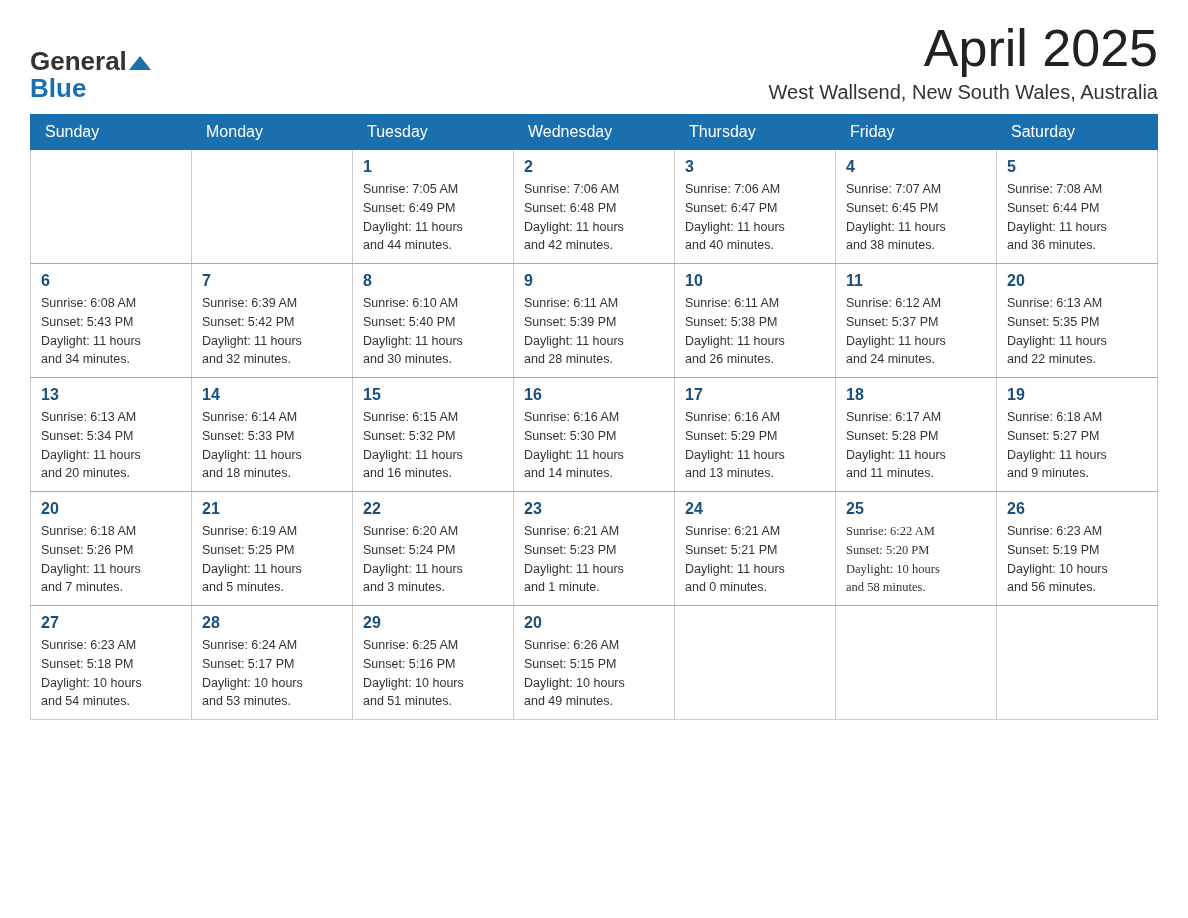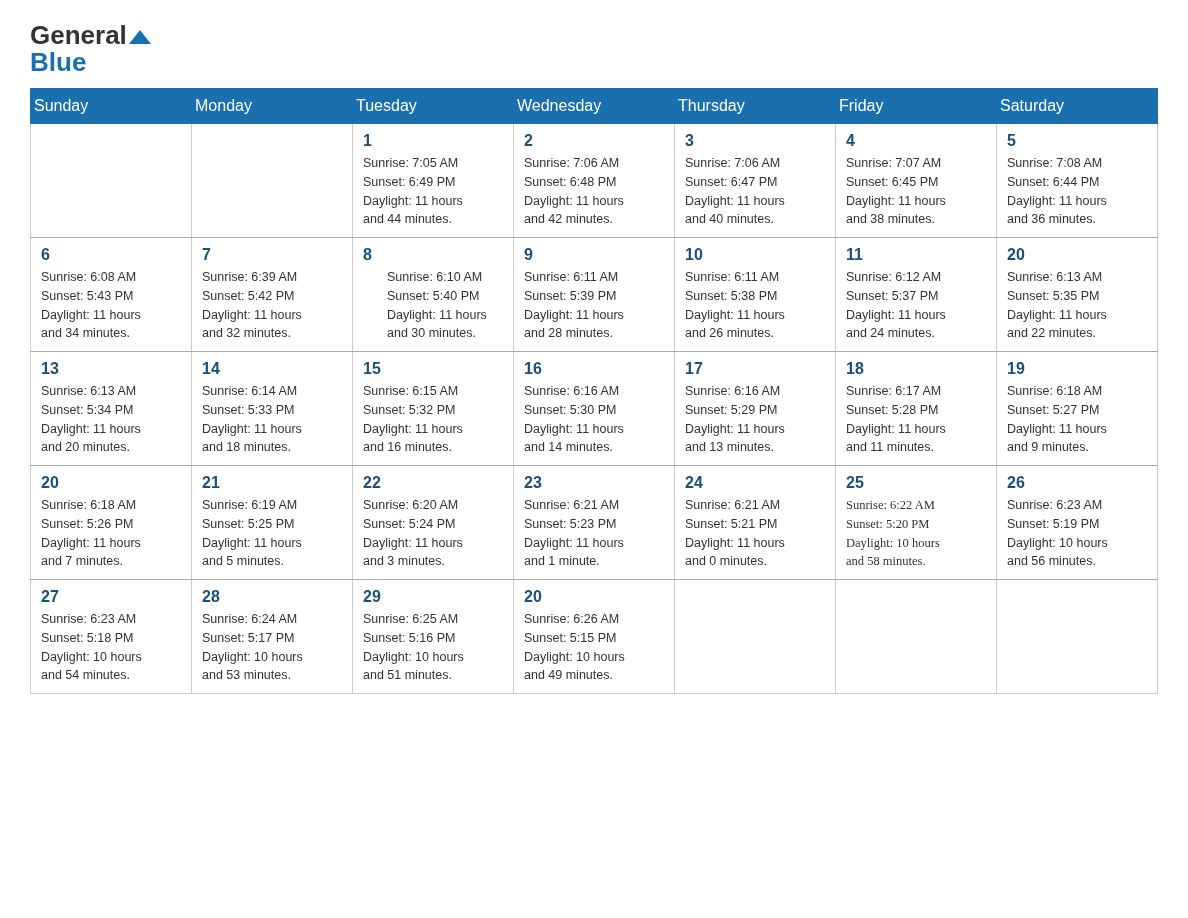--- a/index.html
+++ b/index.html
@@ -38,21 +38,21 @@
     .calendar {
       width: 100%;
       border-collapse: collapse;
       margin-top: 10px;
     }
     .calendar thead tr th {
       background-color: #1a6faf;
       color: #fff;
       font-size: 16px;
       font-weight: normal;
-      padding: 8px 3px;
+      padding: 8px 14px;
       text-align: left;
       border: 1px solid #1a6faf;
     }
     .calendar tbody tr td {
       vertical-align: top;
       border: 1px solid #ccc;
       padding: 8px 10px;
       width: 14.28%;
       min-height: 100px;
     }
@@ -96,20 +96,24 @@
 <div class="header">
   <div class="logo-wrapper">
     <div class="logo-line1">
       <span class="logo-text-general">General</span>
       <svg width="22" height="22" viewBox="0 0 22 22" style="margin-left:2px;margin-top:2px;">
         <polygon points="11,4 22,18 0,18" fill="#1a6faf"></polygon>
       </svg>
     </div>
     <div class="logo-line2">Blue</div>
   </div>
+  <div class="title-area">
+    <div class="month-title">April 2025</div>
+    <div class="subtitle">West Wallsend, New South Wales, Australia</div>
+  </div>
 </div>
 
 <table class="calendar">
   <thead>
     <tr>
     <th>Sunday</th>
         <th>Monday</th>
         <th>Tuesday</th>
         <th>Wednesday</th>
         <th>Thursday</th>
@@ -167,21 +171,21 @@
         </td>
         <td>
           <div class="day-number">7</div>
           <div class="day-info" style="white-space: pre-line;">Sunrise: 6:39 AM
 Sunset: 5:42 PM
 Daylight: 11 hours
 and 32 minutes.</div>
         </td>
         <td>
           <div class="day-number">8</div>
-          <div class="day-info" style="white-space: pre-line; margin-left: 24px;">Sunrise: 6:10 AM
+          <div class="day-info" style="white-space: pre-line;">Sunrise: 6:10 AM
 Sunset: 5:40 PM
 Daylight: 11 hours
 and 30 minutes.</div>
         </td>
         <td>
           <div class="day-number">9</div>
           <div class="day-info" style="white-space: pre-line;">Sunrise: 6:11 AM
 Sunset: 5:39 PM
 Daylight: 11 hours
 and 28 minutes.</div>

